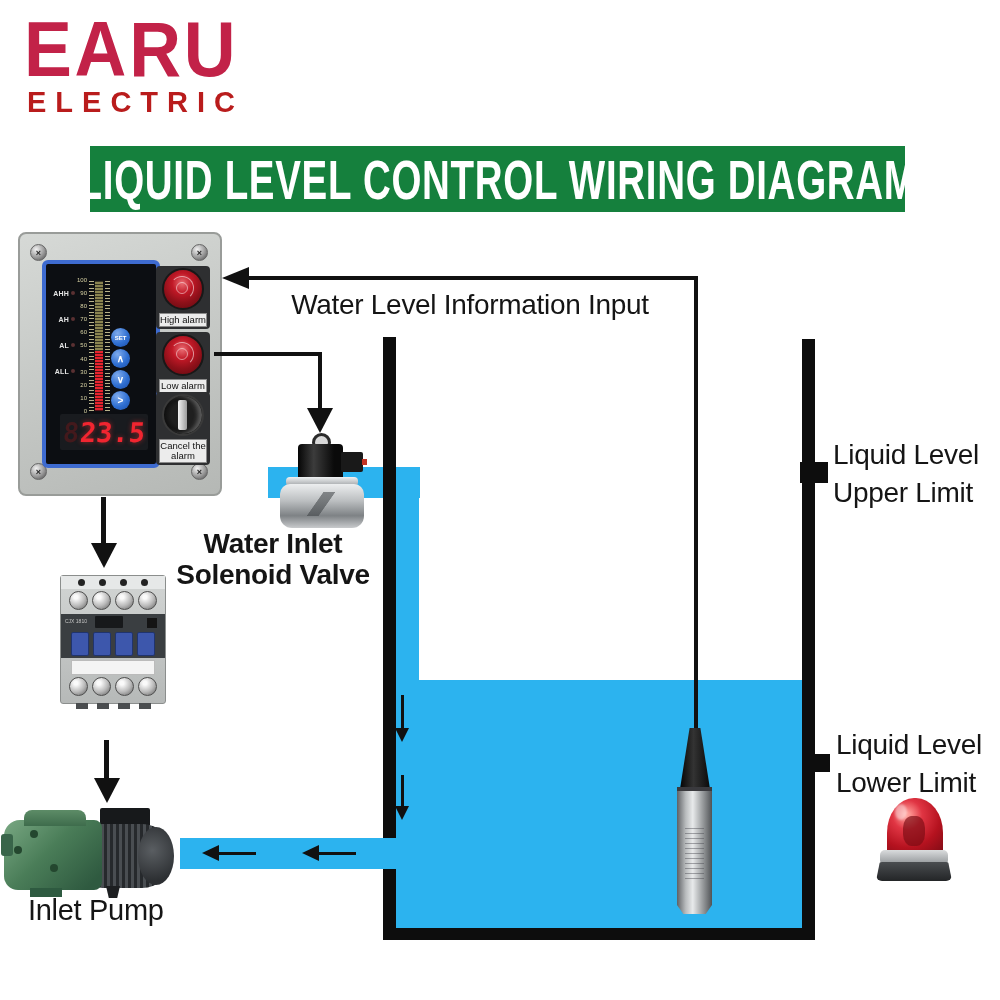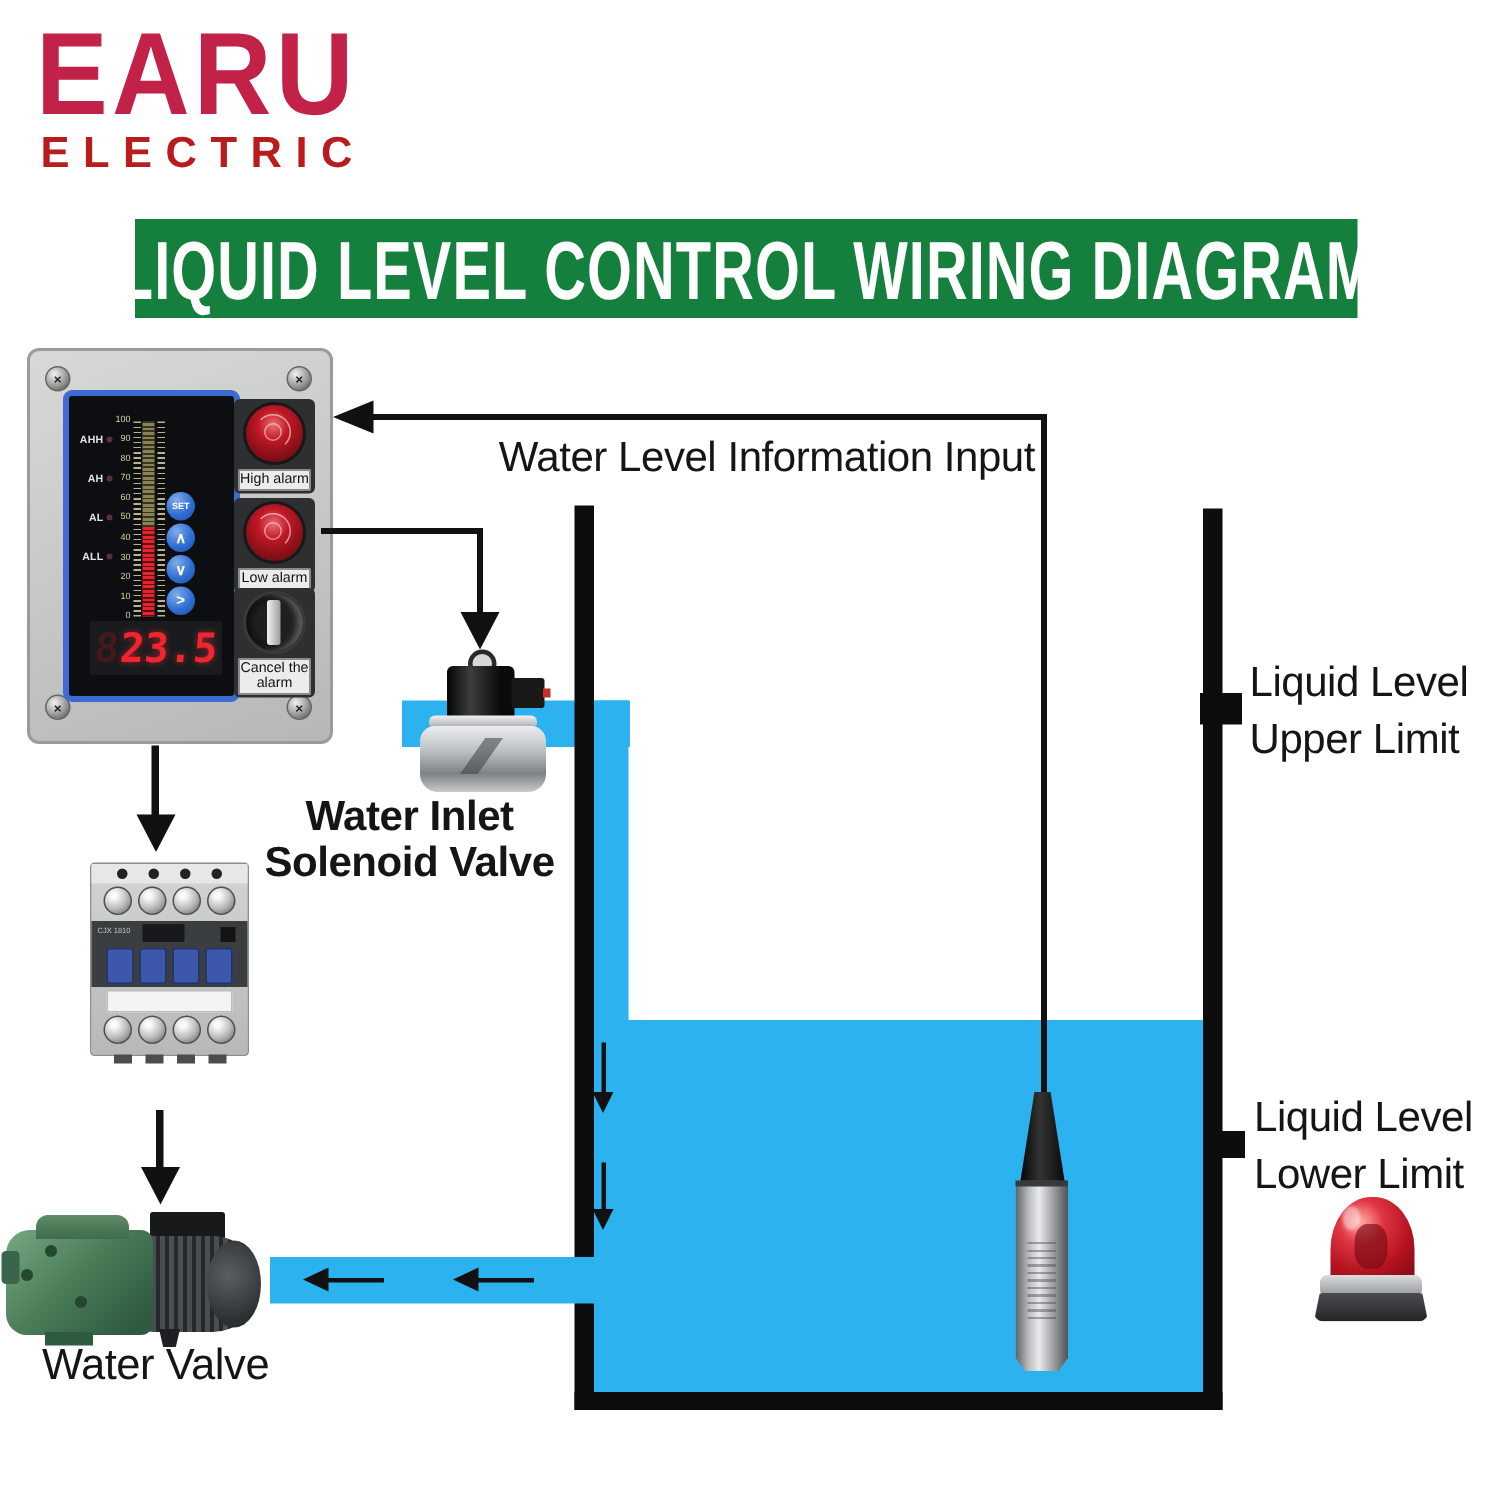--- a/index.html
+++ b/index.html
@@ -260,21 +260,21 @@
   <div class="abs tri tri-left-sm" style="left:302px;top:845px;z-index:6;"></div>
 
   <div class="abs ln" style="left:401px;top:695px;width:3px;height:35px;z-index:6;"></div>
   <div class="abs tri tri-down-sm" style="left:395px;top:728px;z-index:6;"></div>
   <div class="abs ln" style="left:401px;top:775px;width:3px;height:33px;z-index:6;"></div>
   <div class="abs tri tri-down-sm" style="left:395px;top:806px;z-index:6;"></div>
 
   <div class="abs ln" style="left:246px;top:276px;width:452px;height:4px;z-index:4;"></div>
   <div class="abs ln" style="left:694px;top:276px;width:4px;height:462px;z-index:4;"></div>
   <div class="abs tri tri-left" style="left:222px;top:267px;z-index:4;"></div>
-  <div class="abs note" style="left:250px;top:289px;width:440px;text-align:right;">Water Level Information Input</div>
+  <div class="abs note" style="left:250px;top:289px;width:440px;text-align:center;">Water Level Information Input</div>
 
   <div class="abs ln" style="left:214px;top:352px;width:108px;height:4px;z-index:4;"></div>
   <div class="abs ln" style="left:318px;top:352px;width:4px;height:58px;z-index:4;"></div>
   <div class="abs tri tri-down" style="left:307px;top:408px;z-index:4;"></div>
 
   <div class="abs ln" style="left:101px;top:497px;width:5px;height:48px;z-index:4;"></div>
   <div class="abs tri tri-down" style="left:91px;top:543px;z-index:4;"></div>
 
   <div class="abs ln" style="left:104px;top:740px;width:5px;height:40px;z-index:4;"></div>
   <div class="abs tri tri-down" style="left:94px;top:778px;z-index:4;"></div>
@@ -334,21 +334,21 @@
     <div class="abs pump-green">
       <div class="abs pump-bolt" style="left:10px;top:26px;"></div>
       <div class="abs pump-bolt" style="left:46px;top:44px;"></div>
       <div class="abs pump-bolt" style="left:26px;top:10px;"></div>
     </div>
     <div class="abs pump-lid"></div>
     <div class="abs pump-snout"></div>
     <div class="abs pump-foot" style="left:26px;top:80px;width:32px;height:9px;"></div>
     <div class="abs pump-mfoot"></div>
   </div>
-  <div class="abs note" style="left:28px;top:894px;font-size:29px;">Water Valve</div>
+  <div class="abs note" style="left:28px;top:894px;font-size:29px;">Inlet Pump</div>
 
   <div class="abs sensor-cone"></div>
   <div class="abs sensor-band"></div>
   <div class="abs sensor-body"></div>
   <div class="abs sensor-etch"></div>
 
   <div class="abs wall" style="left:800px;top:462px;width:28px;height:21px;"></div>
   <div class="abs note" style="left:833px;top:436px;line-height:38px;">
     <div>Liquid Level</div>
     <div>Upper Limit</div>

